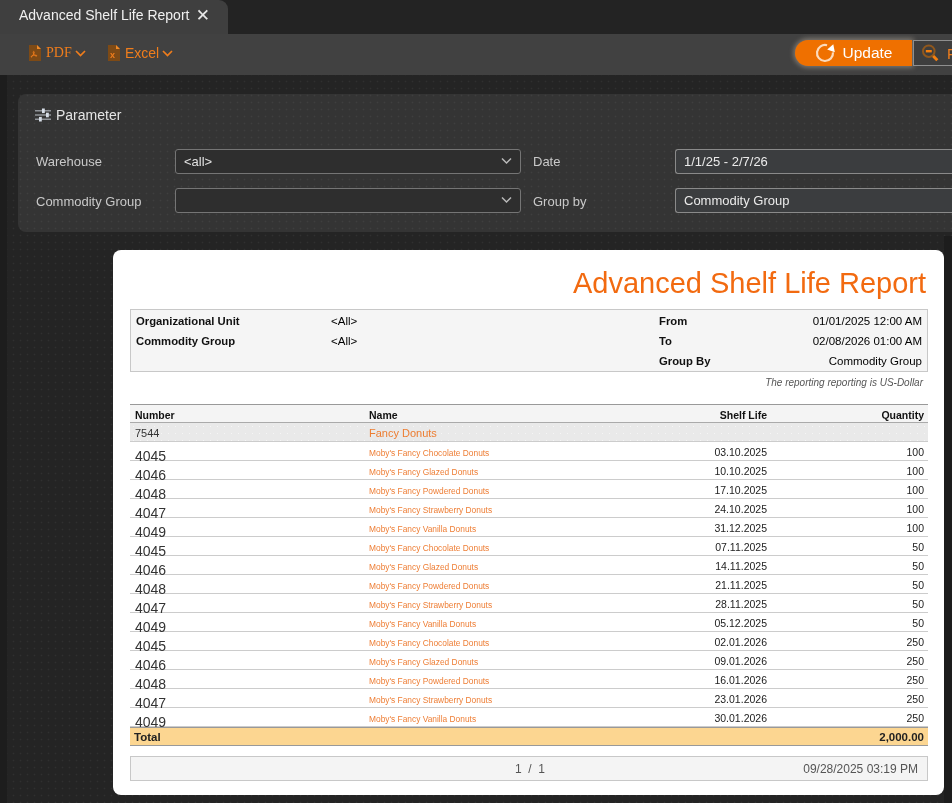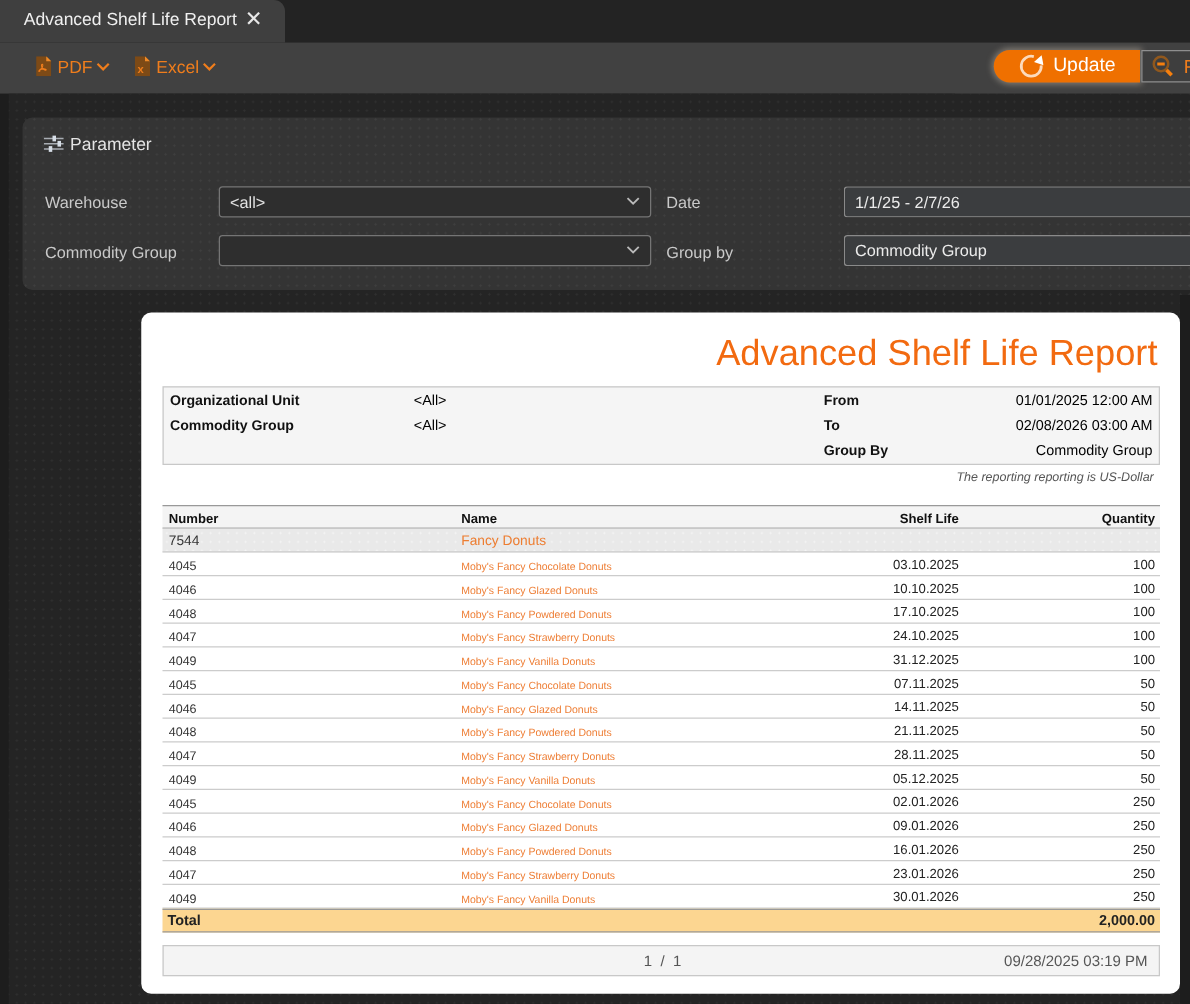--- a/index.html
+++ b/index.html
@@ -7,21 +7,21 @@
 .abs { position:absolute; }
 
 
 #tabbar { position:absolute; left:0; top:0; width:952px; height:34px; background:#232323; }
 #tab { position:absolute; left:0; top:0; width:228px; height:34px; background:#3f3f3f; border-radius:0 9px 0 0; color:#f0f0f0; font-size:14px; line-height:30px; padding-left:19px; }
 #tab .x { position:absolute; right:18px; top:1px; font-size:17px; color:#e8e8e8; }
 
 
 #toolbar { position:absolute; left:0; top:34px; width:952px; height:41px; background:#414141; }
 .tbtn { position:absolute; top:0; height:38px; display:flex; align-items:center; color:#ef7d1c; font-size:14px; }
-#btn-pdf { left:28px; }
+#btn-pdf { left:28px;font-family:Liberation Serif, serif; }
 #btn-excel { left:107px; }
 .tbtn svg.doc { margin-right:5px; }
 .chev { margin-left:2px; }
 #update { position:absolute; left:795px; top:6px; width:117px; height:26px; background:#ef7000; border-radius:13px 0 0 13px; color:#fff; font-size:15.5px;  display:flex; align-items:center; justify-content:center; box-shadow:0 0 5px 1.5px rgba(255,238,215,0.34); }
 #update svg { margin-right:8px; }
 #fitbtn { position:absolute; left:913px; top:6px; width:60px; height:26px; background:#3e3e3e; border:1px solid #8f8f8f; display:flex; align-items:center; color:#ef7d1c; font-size:15px; padding-left:7px; }
 
 
 #content { position:absolute; left:0; top:75px; width:764px; height:728px; background:#1d1d1d; }
 #dots { position:absolute; left:7px; top:0; width:945px; height:728px; background-color:#242424;
@@ -43,21 +43,21 @@
 #rtitle { position:absolute; right:26px; top:267px; font-size:29px; color:#f26a10; }
 #hbox { position:absolute; left:130px; top:309px; width:798px; height:63px; background:#f5f5f5; border:1px solid #c8c8c8; font-size:11.5px; }
 #hbox .lbl { font-size:11.3px; }
 #hbox .lbl { font-weight:bold; color:#111; }
 #currency { position:absolute; right:29px; top:377px; font-size:10px; font-style:italic; color:#555; }
 
 
 #rtable { position:absolute; left:130px; top:404px; width:798px; }
 #rtable .hd { position:absolute; font-weight:bold; font-size:10.5px; color:#111; }
 .trow { position:absolute; left:0; width:798px; }
-.num8 { position:absolute; left:5px; font-size:10px; color:#333; }
+.num8 { position:absolute; left:5px; font-size:14px; color:#333; }
 .name8 { position:absolute; left:239px; font-size:8.4px; color:#ee7e35; }
 .shelf { position:absolute; right:161px; font-size:10.5px; color:#222; }
 .qty { position:absolute; right:4px; font-size:10.5px; color:#222;margin-left:28px; }
 
 #rfooter { position:absolute; left:130px; top:756px; width:798px; height:25px; background:#f4f4f4; border:1px solid #c8c8c8; font-size:12px; color:#555; }
 </style>
 </head>
 <body>
 <div id="tabbar">
   <div id="tab">Advanced Shelf Life Report<span class="x">✕</span></div>
@@ -148,21 +148,21 @@
 <div id="rtitle">Advanced Shelf Life Report</div>
 
 <div id="hbox">
   <div class="abs lbl" style="left:5px; top:5px;">Organizational Unit</div>
   <div class="abs" style="left:200px; top:5px;">&lt;All&gt;</div>
   <div class="abs lbl" style="left:5px; top:25px;">Commodity Group</div>
   <div class="abs" style="left:200px; top:25px;">&lt;All&gt;</div>
   <div class="abs lbl" style="left:528px; top:5px;">From</div>
   <div class="abs" style="right:5px; top:5px;">01/01/2025 12:00 AM</div>
   <div class="abs lbl" style="left:528px; top:25px;">To</div>
-  <div class="abs" style="right:5px; top:25px;">02/08/2026 03:00 AM</div>
+  <div class="abs" style="right:5px; top:25px;">02/08/2026 01:00 AM</div>
   <div class="abs lbl" style="left:528px; top:45px;">Group By</div>
   <div class="abs" style="right:5px; top:45px;">Commodity Group</div>
 </div>
 <div id="currency">The reporting reporting is US-Dollar</div>
 
 <div id="rtable">
     <div class="trow" style="top:0; height:19px; background:#f4f4f4; border-top:1px solid #999; border-bottom:1px solid #aaa;">
       <span class="hd" style="left:5px; top:4px;">Number</span>
       <span class="hd" style="left:239px; top:4px;">Name</span>
       <span class="hd" style="right:161px; top:4px;">Shelf Life</span>

